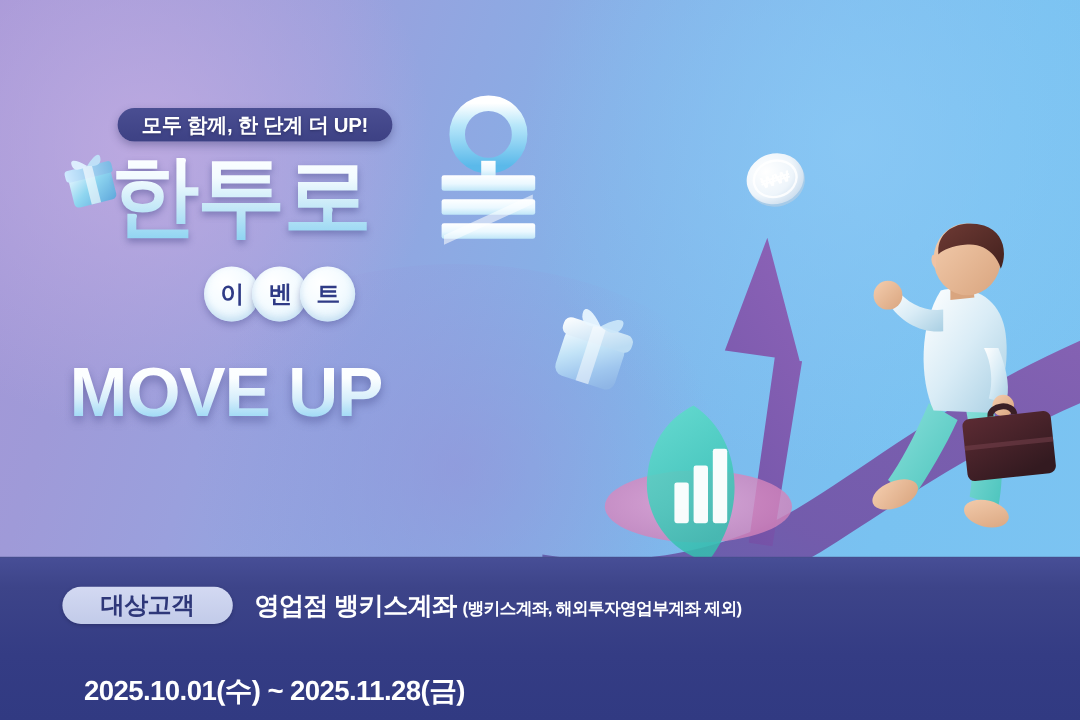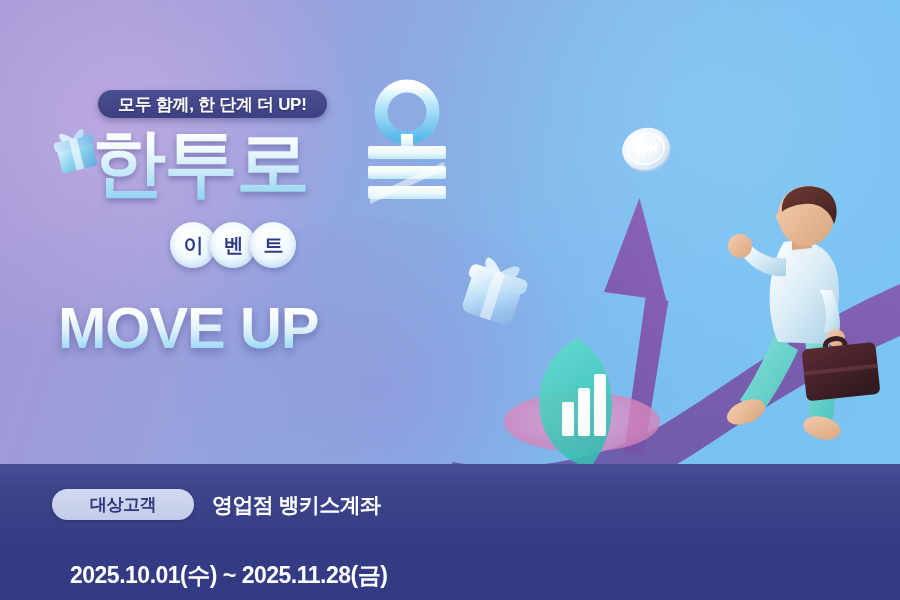--- a/index.html
+++ b/index.html
@@ -201,21 +201,21 @@
     padding: 0 16px;
     border-radius: 16px;
     background: linear-gradient(180deg, #d3d9f2 0%, #c2cbe9 100%);
     display: flex;
     align-items: center;
     justify-content: center;
     box-shadow: 0 1px 3px rgba(20,24,60,.35);
   }
   .info-pill span {
     color: #2e3779;
-    font-size: 17px;
+    font-size: 20px;
     font-weight: bold;
     letter-spacing: -0.5px;
     white-space: nowrap;
   }
   .info-main {
     margin-left: 18px;
     display: flex;
     align-items: baseline;
   }
   .info-main .lead {
@@ -479,20 +479,21 @@
   <div class="moveup">MOVE UP</div>
 
   <div class="infobar">
 
     <div class="info-row r1">
       <div class="info-pill">
         <span>대상고객</span>
       </div>
       <div class="info-main">
         <span class="lead">영업점 뱅키스계좌</span>
+        <span class="note">(뱅키스계좌, 해외투자영업부계좌 제외)</span>
       </div>
     </div>
 
     <div class="info-row r2">
       <div class="info-main">
         <span class="period">2025.10.01(수) ~ 2025.11.28(금)</span>
       </div>
     </div>
 
   </div>

